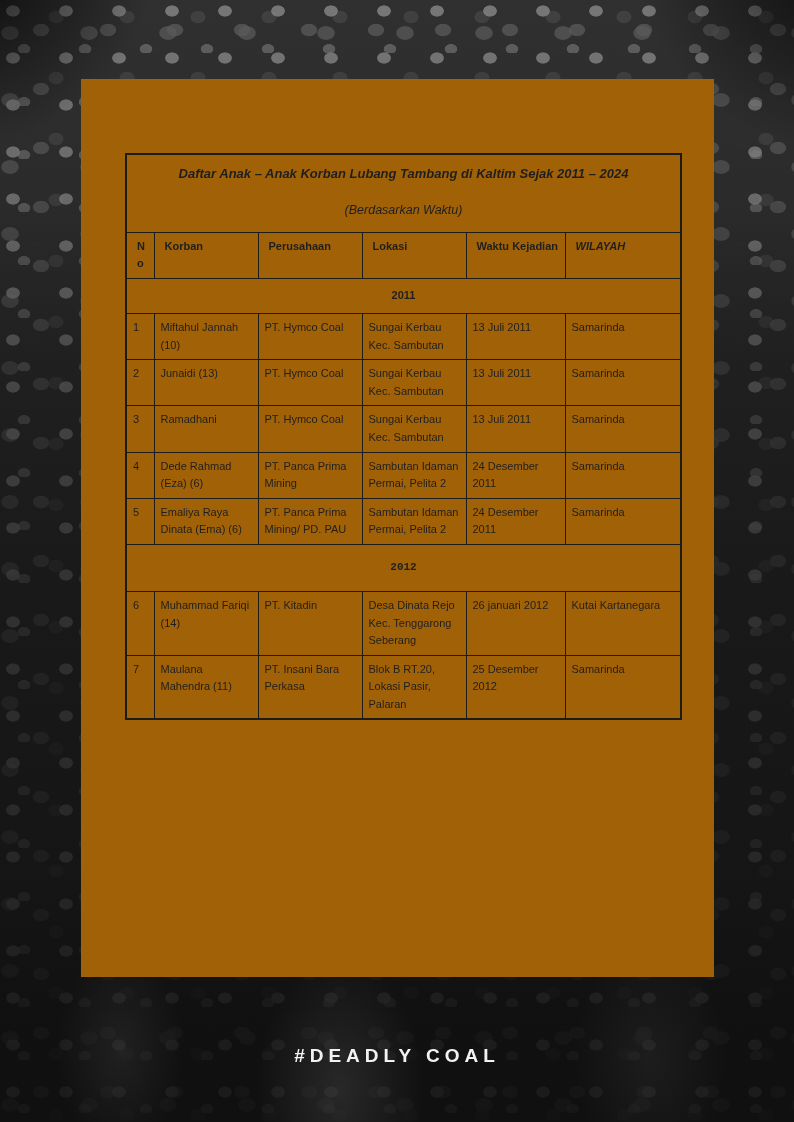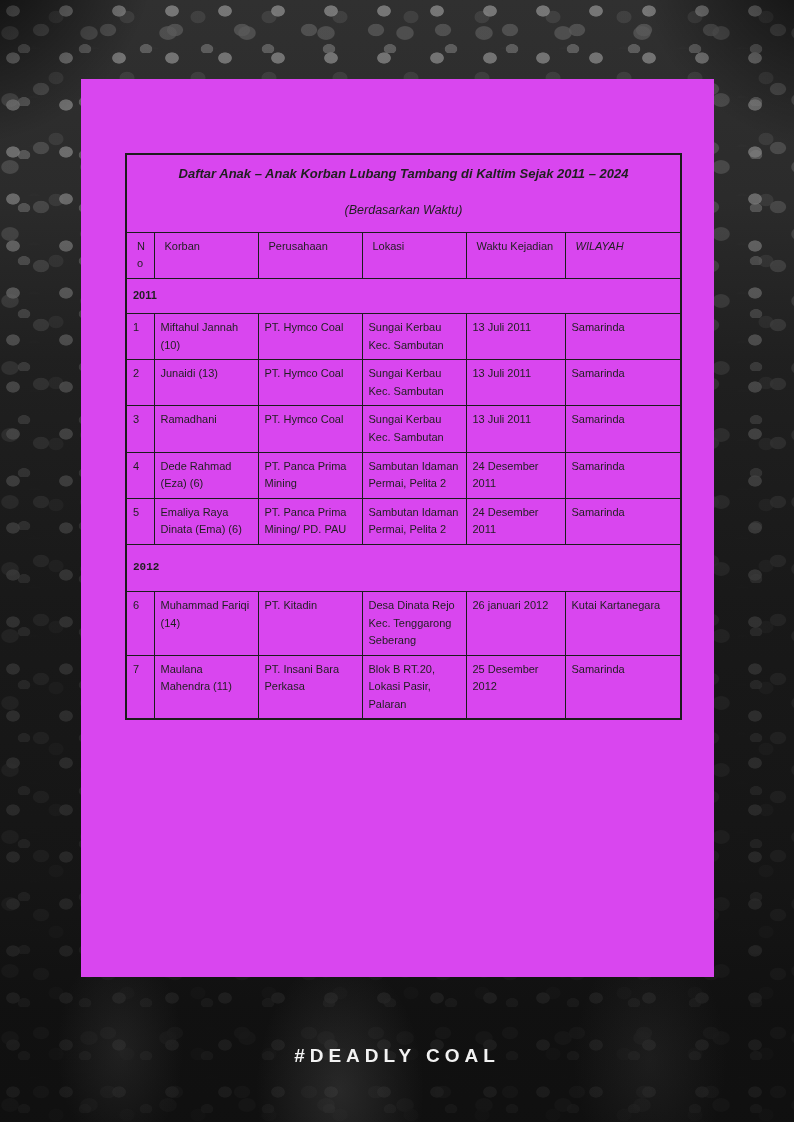--- a/index.html
+++ b/index.html
@@ -38,21 +38,21 @@
         rgba(12,12,12,0.72) 600px,
         rgba(12,12,12,0.80) 880px,
         rgba(10,10,10,0.86) 1010px,
         rgba(10,10,10,0.88) 100%);
   }
 
   
   .paper {
     position:absolute; left:81px; top:79px;
     width:633px; height:898px;
-    background:#d946ef;
+    background:#a16207;
   }
 
   
   .doc-table {
     position:absolute; left:44px; top:74px;
     width:555px;
     border-collapse:collapse; table-layout:fixed;
     color:#1f1f1f; font-size:11px;
     border:2px solid #1c1c1c;
   }
@@ -61,24 +61,24 @@
     padding:5px 6px;
     vertical-align:top;
     line-height:1.6;
     overflow:hidden;
     word-wrap:break-word;
   }
   .title-row td { text-align:center; padding:9px 8px 12px; }
   .doc-title    { font-weight:bold; font-style:italic; font-size:13px; }
   .doc-subtitle { font-weight:normal; font-style:italic; font-size:12.5px; margin-top:15px; }
 
-  .header-row td { font-weight:normal; height:28px;padding-left:10px; }
+  .header-row td { font-weight:bold; height:28px;padding-left:10px; }
   .header-wilayah { font-style:italic; }
 
-  .year-row td { font-weight:bold; vertical-align:middle; }
+  .year-row td { font-weight:bold; text-align:center; vertical-align:middle; }
   .year-h-0 td { height:24px; }
   .year-h-1 td { height:36px;font-family:Liberation Mono, monospace; }
   .year-h-2 td { height:76px; }
 
   
   .hashtag {
     position:absolute; left:0; right:0; top:1045px;
     text-align:center;
     color:#f2f2f2;
     font-size:19px;

